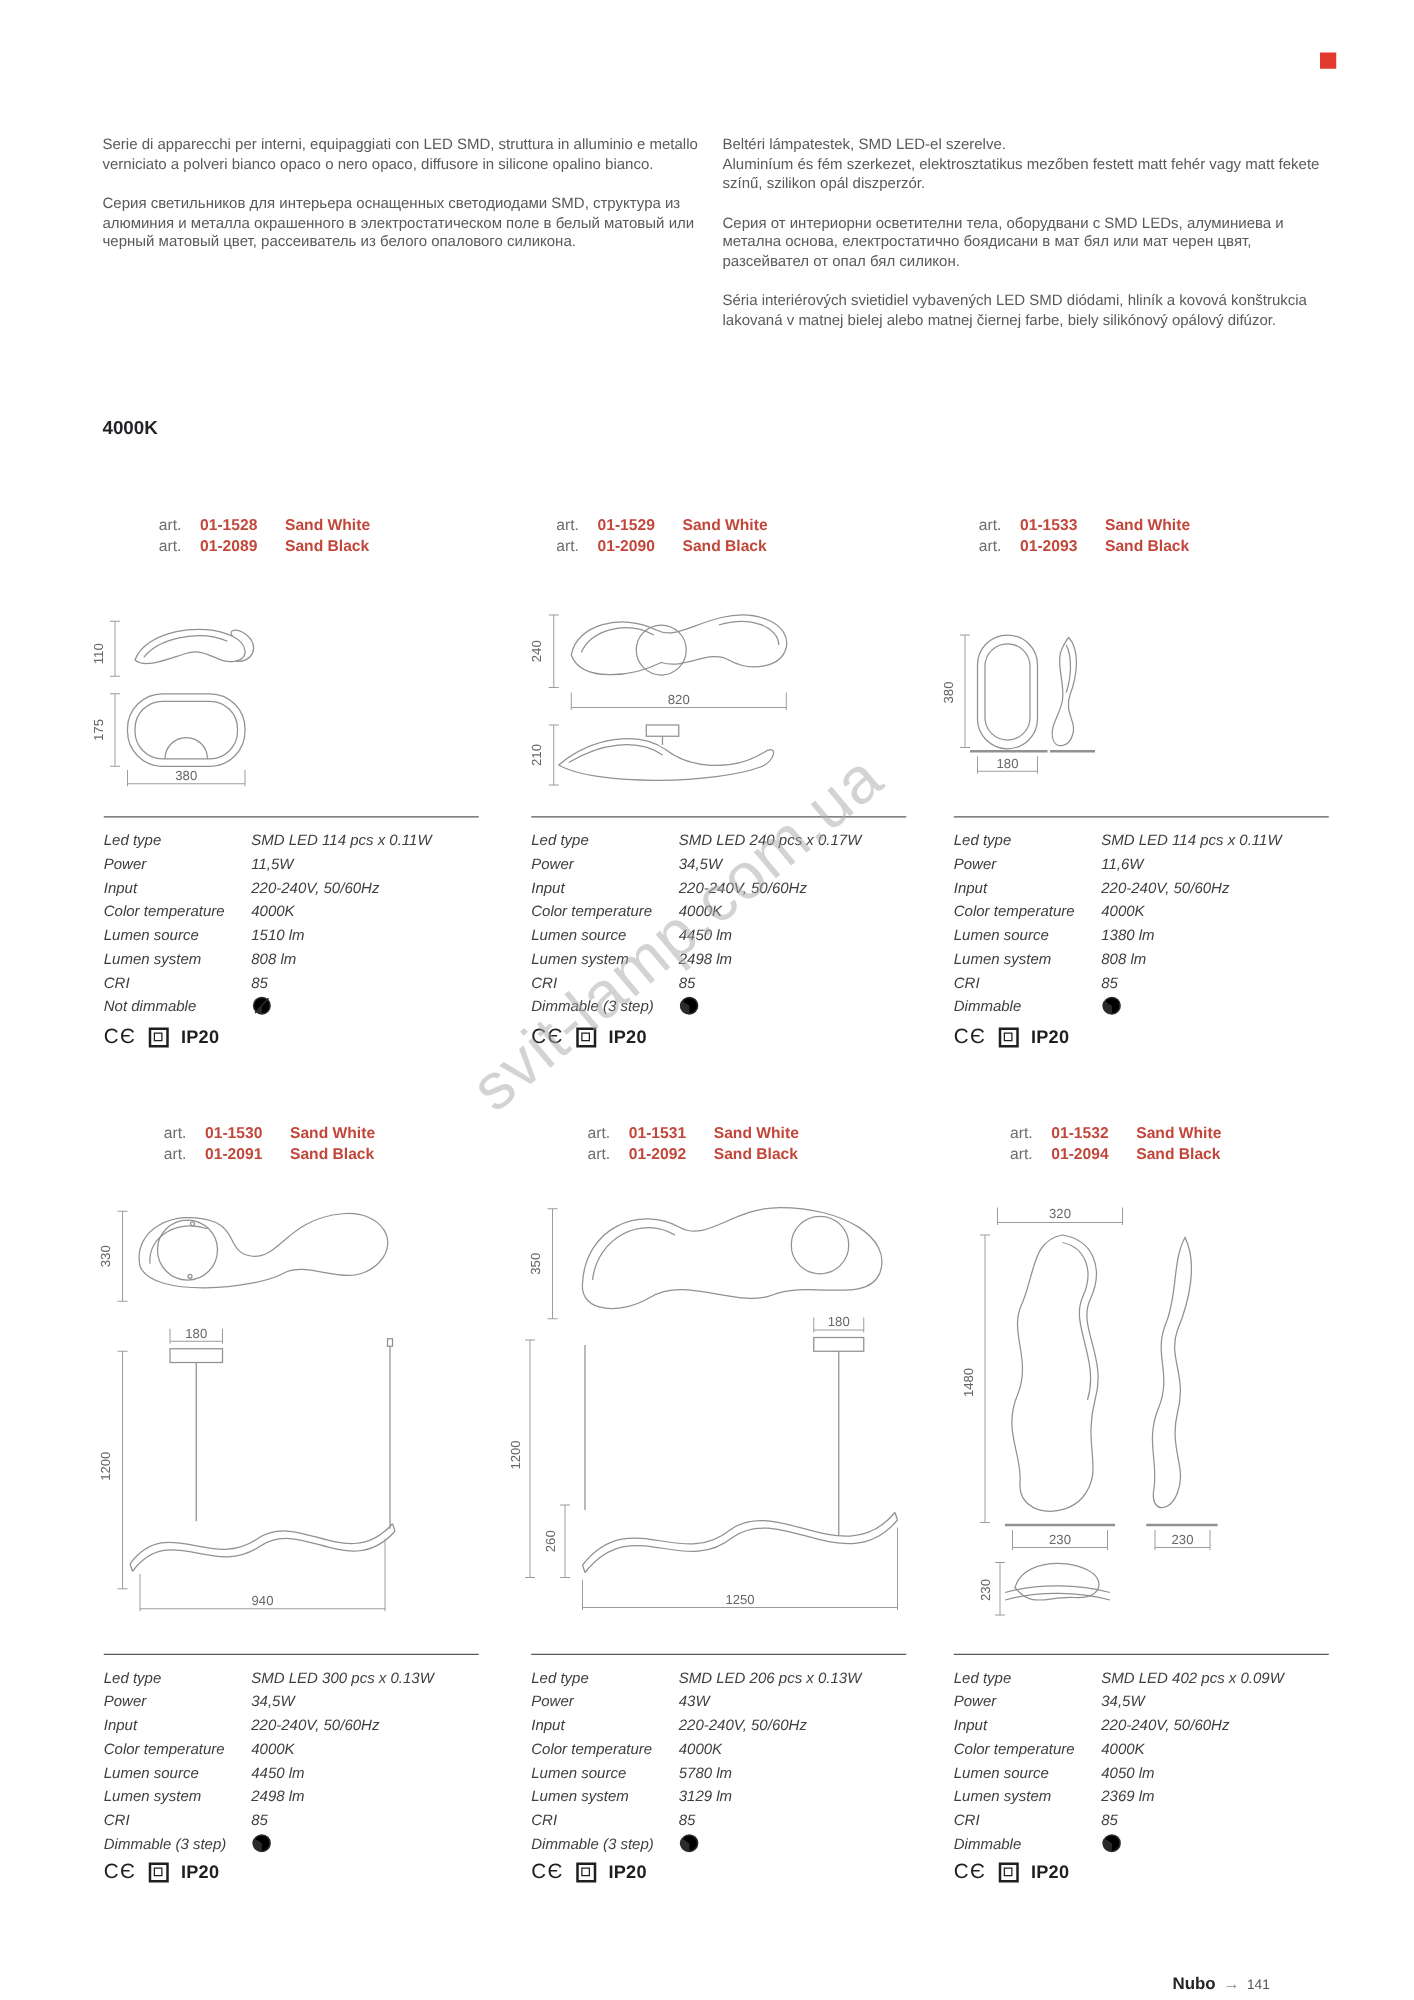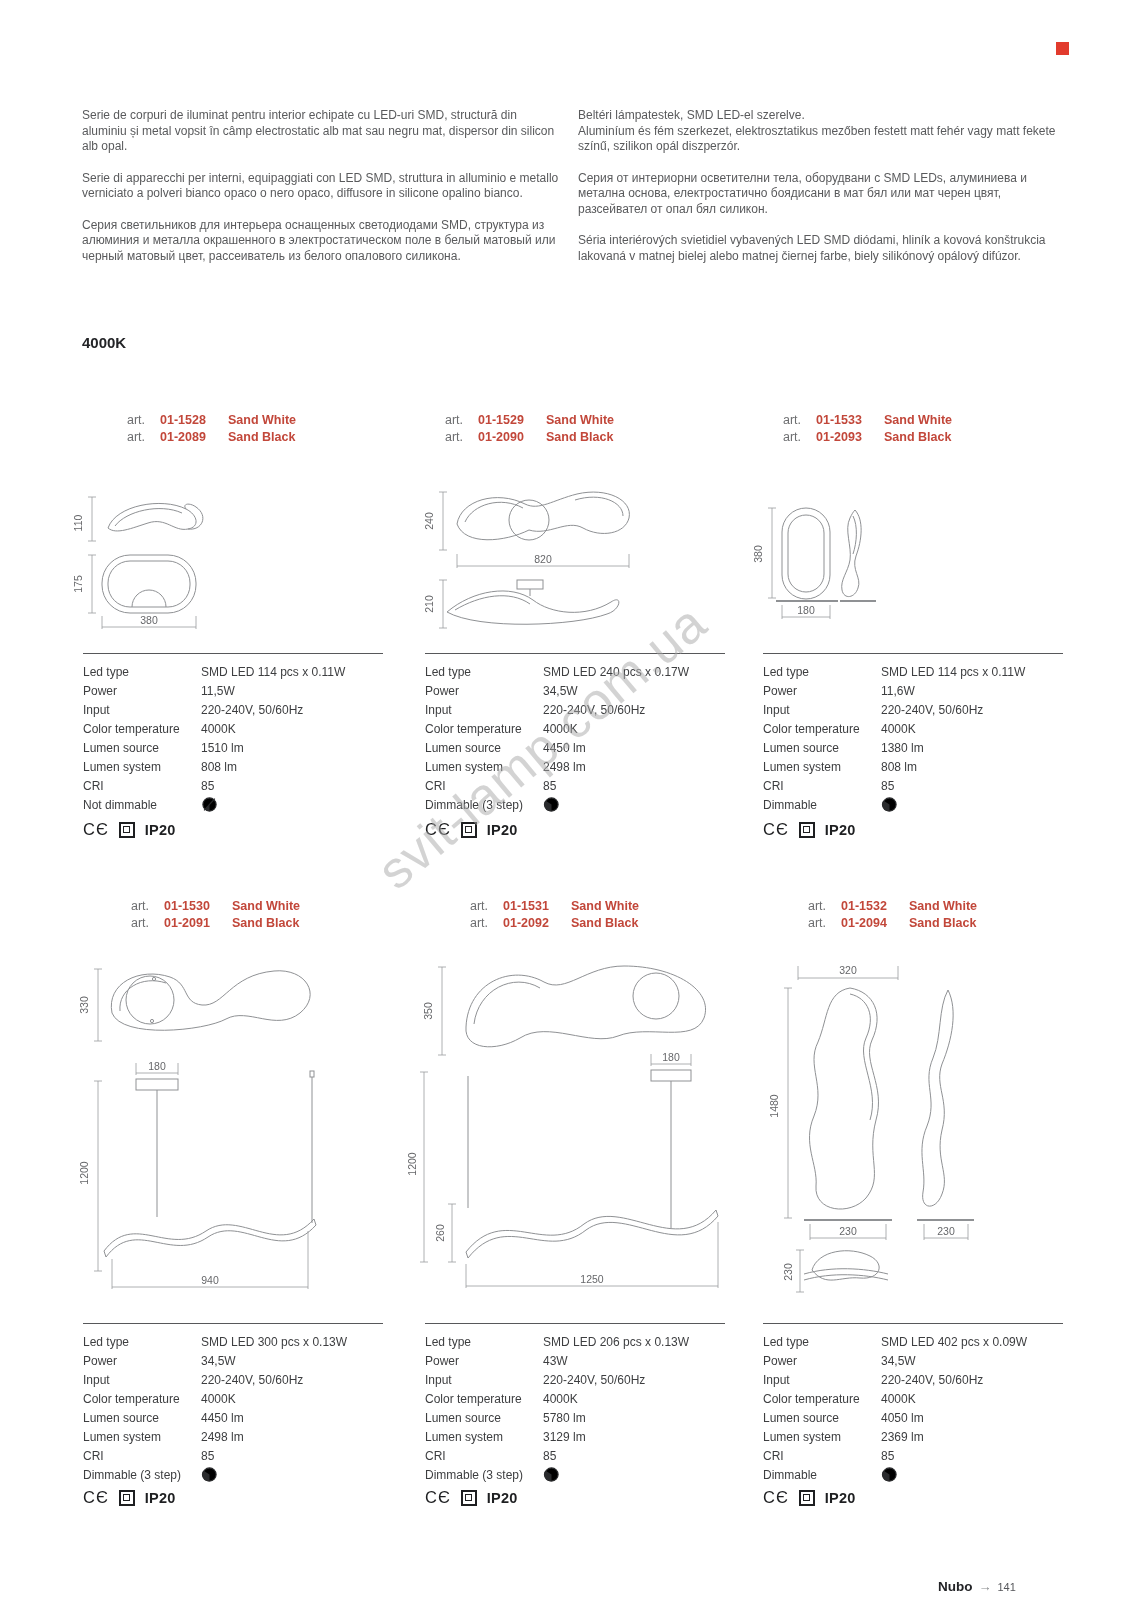--- a/index.html
+++ b/index.html
@@ -15,21 +15,21 @@
 
   .h4000{position:absolute;left:82px;top:334px;font-size:15px;font-weight:bold;color:#232427;}
 
   .icon{position:absolute;width:41px;height:41px;}
   .arts{position:absolute;display:grid;grid-template-columns:27px 62px auto;column-gap:6px;row-gap:3px;
         font-size:12.5px;line-height:13.5px;white-space:nowrap;}
   .al{color:#6d6e70;}
   .an,.ac{color:#c2473a;font-weight:bold;}
 
   .spec{position:absolute;width:300px;border-top:1px solid #57585a;padding-top:8px;}
-  .sr{display:flex;align-items:center;height:19px;font-size:12px;color:#3d3e40;}
+  .sr{display:flex;align-items:center;height:19px;font-size:12px;color:#3d3e40;font-style:italic;}
   .sl{width:118px;flex:none;}
   .sv{flex:auto;}
 
   .cert{position:absolute;display:flex;align-items:center;gap:10px;color:#1e1f21;}
   .ce{font-size:16.5px;letter-spacing:1px;color:#1e1f21;}
   .sq{width:12px;height:12px;border:2px solid #1e1f21;display:flex;align-items:center;justify-content:center;}
   .sq i{display:block;width:5px;height:5px;border:1.4px solid #1e1f21;}
   .ip{font-size:14.5px;font-weight:bold;letter-spacing:.2px;}
 
   svg.draw{position:absolute;overflow:visible;}
@@ -50,21 +50,20 @@
   .micon{fill:none;stroke:none;}
 </style>
 </head>
 <body>
 
 <div class="page">
 
   <div class="redsq"></div>
 
   <div class="intro intro-left">
-    <p>Serie de corpuri de iluminat pentru interior echipate cu LED-uri SMD, structură din aluminiu și metal vopsit în câmp electrostatic alb mat sau negru mat, dispersor din silicon alb opal.</p>
     <p>Serie di apparecchi per interni, equipaggiati con LED SMD, struttura in alluminio e metallo verniciato a polveri bianco opaco o nero opaco, diffusore in silicone opalino bianco.</p>
     <p>Серия светильников для интерьера оснащенных светодиодами SMD, структура из алюминия и металла окрашенного в электростатическом поле в белый матовый или черный матовый цвет, рассеиватель из белого опалового силикона.</p>
   </div>
   <div class="intro intro-right">
     <p>Beltéri lámpatestek, SMD LED-el szerelve.
 Aluminíum és fém szerkezet, elektrosztatikus mezőben festett matt fehér vagy matt fekete színű, szilikon opál diszperzór.</p>
     <p>Серия от интериорни осветителни тела, оборудвани с SMD LEDs, алуминиева и метална основа, електростатично боядисани в мат бял или мат черен цвят, разсейвател от опал бял силикон.</p>
     <p>Séria interiérových svietidiel vybavených LED SMD diódami, hliník a kovová konštrukcia lakovaná v matnej bielej alebo matnej čiernej farbe, biely silikónový opálový difúzor.</p>
   </div>
 

